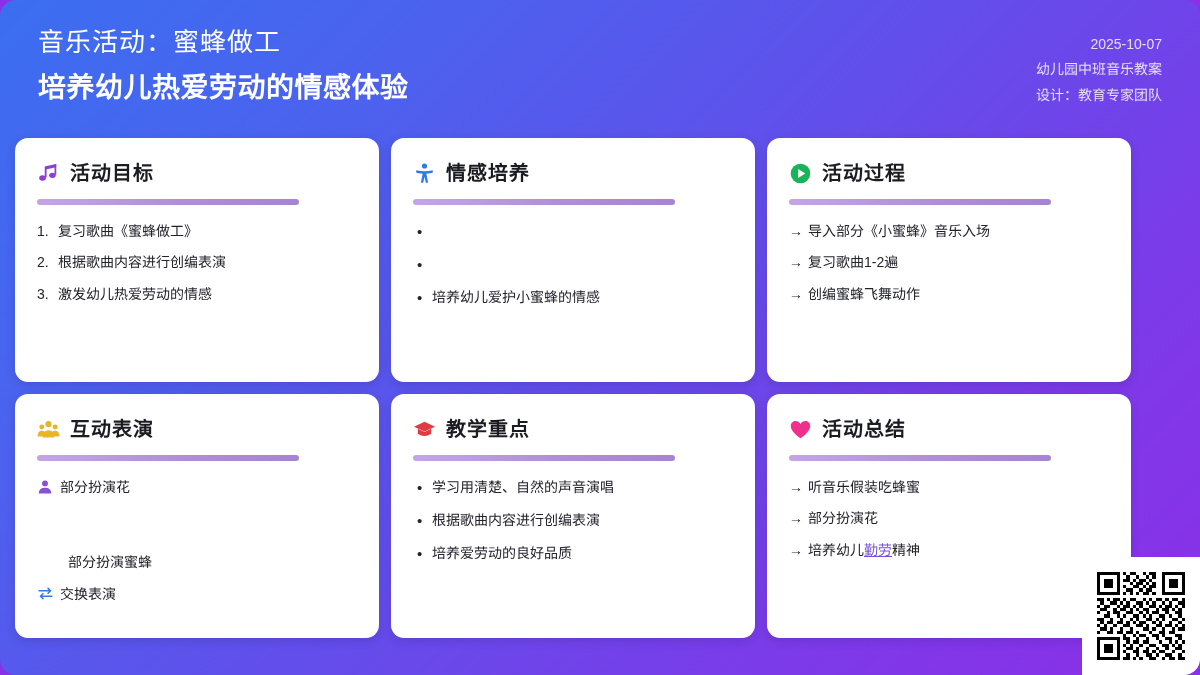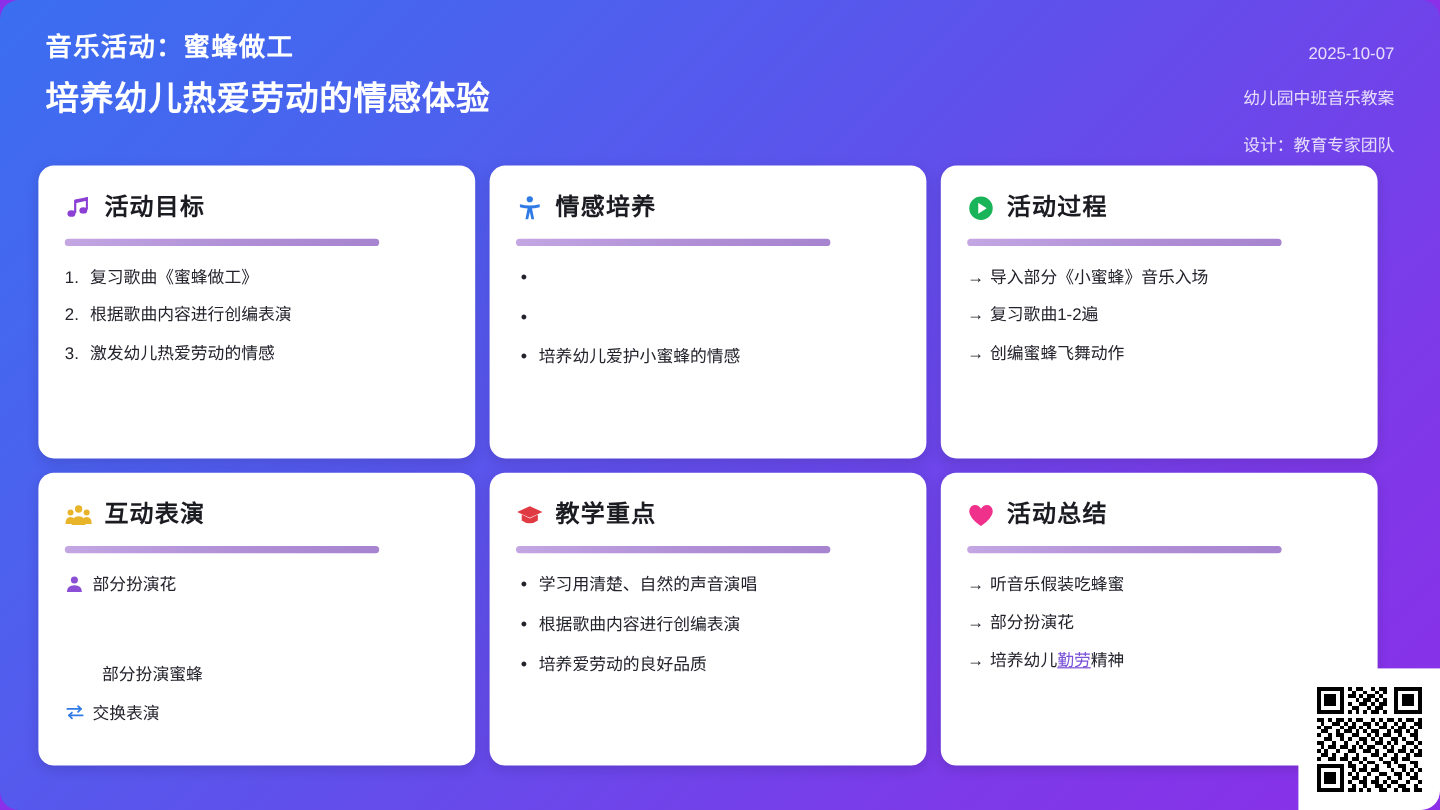--- a/index.html
+++ b/index.html
@@ -40,56 +40,56 @@
     padding: 26px 38px 0 38px;
     display: flex;
     justify-content: space-between;
     align-items: flex-start;
   }
 
   .header-left { display: flex; flex-direction: column; }
 
   .slide-title {
     color: #ffffff;
-    font-size: 22px;
-    font-weight: 700;
+    font-size: 26px;
+    font-weight: 400;
     letter-spacing: 1px;
     line-height: 1.3;
     white-space: nowrap;
   }
 
   .slide-subtitle {
     color: #ffffff;
     font-size: 28px;
     font-weight: 700;
     letter-spacing: 0.5px;
     line-height: 1.4;
     margin-top: 8px;
     white-space: nowrap;
   }
 
   .header-right {
     display: flex;
     flex-direction: column;
     align-items: flex-end;
-    gap: 18px;
+    gap: 5px;
     padding-top: 8px;
   }
 
   .meta-line {
     color: #e6ddfb;
     font-size: 14px;
     line-height: 1.45;
     white-space: nowrap;
   }
 
   
   .grid {
     position: absolute;
-    left: 32px;
+    left: 15px;
     top: 138px;
     width: 1136px;
     display: grid;
     grid-template-columns: repeat(3, 364px);
     grid-template-rows: 244px 244px;
     column-gap: 22px;
     row-gap: 20px;
     gap: 12px;
   }
 

